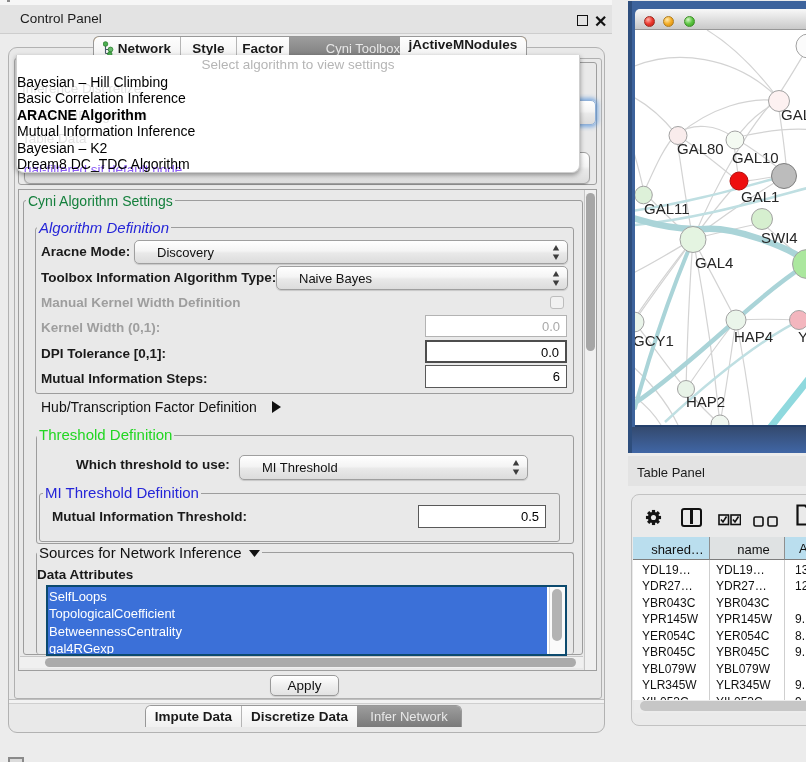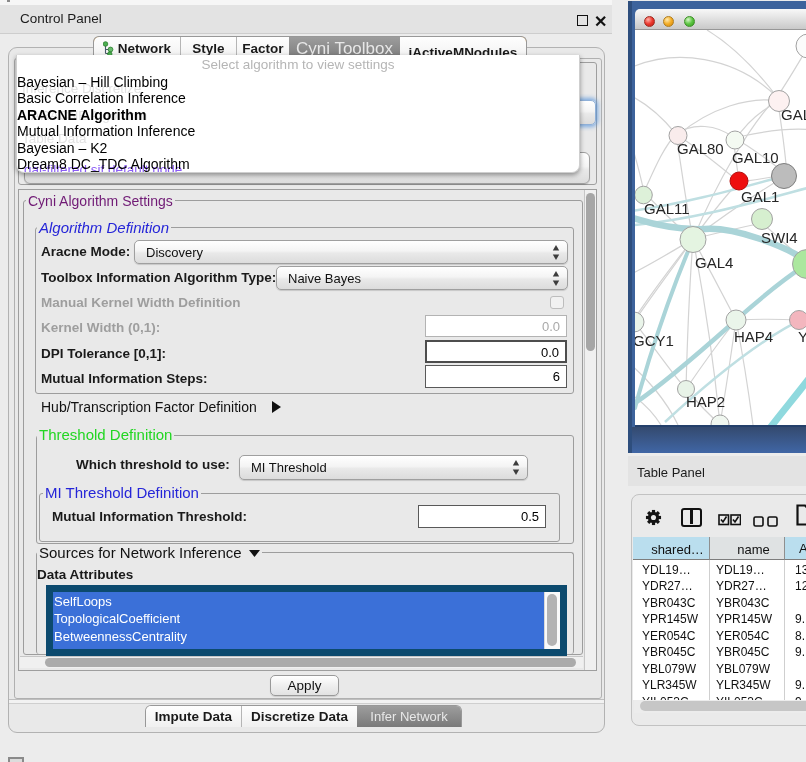--- a/index.html
+++ b/index.html
@@ -7,21 +7,21 @@
        background:#ececec;font-family:"Liberation Sans",sans-serif;
        -webkit-font-smoothing:antialiased;}
   .abs{position:absolute;}
   .lbl{font-size:13.5px;font-weight:bold;color:#1a1a1a;white-space:nowrap;}
   .glbl{font-size:13.5px;font-weight:bold;color:#9e9e9e;white-space:nowrap;}
   .gbox{position:absolute;border:1px solid #9d9d9d;border-radius:3px;}
   .gtitle{position:absolute;font-size:15px;background:#e9e9e9;padding:0 2px;white-space:nowrap;}
   .combo{position:absolute;border:1px solid #9f9f9f;border-radius:5px;
          background:linear-gradient(#ffffff 0%,#f4f4f4 45%,#e9e9e9 55%,#dcdcdc 100%);
          box-shadow:0 1px 1px rgba(0,0,0,.15);}
-  .combo .ct{position:absolute;left:11px;top:3.5px;font-size:13px;color:#111;white-space:nowrap;}
+  .combo .ct{position:absolute;left:22px;top:3.5px;font-size:13px;color:#111;white-space:nowrap;}
   .arr{position:absolute;right:7px;width:8px;}
   .arr svg{display:block;}
   .tfield{position:absolute;background:#fff;font-size:13px;text-align:right;
           box-sizing:border-box;padding:3px 6px 0 0;}
   .seltab{background:linear-gradient(#9d9d9d,#7a7a7a);color:#e8e8e8;}
   .trow{position:absolute;left:0;width:173px;height:16px;font-size:12px;color:#111;}
   .trow .c1{position:absolute;left:9px;top:2.5px;}
   .trow .c2{position:absolute;left:83px;top:2.5px;}
   .trow .c3{position:absolute;left:162px;top:2.5px;}
 </style>
@@ -51,23 +51,23 @@
     </div>
   <div style="width:1px;background:#b5b5b5;"></div>
   <div style="width:55px;background:linear-gradient(#fefefe,#f0f0f0);display:flex;align-items:center;justify-content:center;">
       <span class="lbl">Style</span>
     </div>
   <div style="width:1px;background:#b5b5b5;"></div>
   <div style="width:52px;background:linear-gradient(#fefefe,#f0f0f0);display:flex;align-items:center;justify-content:center;">
       <span class="lbl">Factor</span>
     </div>
   <div style="width:111px;" class="seltab">
-      <div style="text-align:center;line-height:23px;font-size:17px;">Cyni Toolbox</div>
-    </div>
-  <div style="width:126px;background:linear-gradient(#fefefe,#f0f0f0);display:flex;align-items:flex-end;justify-content:center;">
+      <div style="text-align:right;line-height:23px;font-size:13px;">Cyni Toolbox</div>
+    </div>
+  <div style="width:126px;background:linear-gradient(#fefefe,#f0f0f0);display:flex;align-items:flex-start;justify-content:center;">
       <span class="lbl">jActiveMNodules</span>
     </div>
 </div>
 
 <div class="abs" style="left:18px;top:62px;width:579px;height:123px;border:1px solid #9e9e9e;border-radius:3px;background:#e9e9e9;box-sizing:border-box;"></div>
 <div class="combo" style="left:24px;top:100px;width:570px;height:23px;border-color:#8fb0d8;box-shadow:0 0 4px 2px rgba(90,150,220,.75);"></div>
 <div class="combo" style="left:24px;top:152px;width:564px;height:30px;border-radius:6px;"></div>
 
 <div class="abs" style="left:16px;top:55px;width:564px;height:118px;background:#fff;border-radius:0 0 8px 8px;
      box-shadow:0 2px 5px rgba(0,0,0,.4);border:1px solid #cfcfcf;border-top:none;box-sizing:border-box;overflow:hidden;">
@@ -82,21 +82,21 @@
     <b>ARACNE Algorithm</b><br>
     Mutual Information Inference<br>
     Bayesian – K2<br>
     Dream8 DC_TDC Algorithm
   </div>
 </div>
 
 <div class="abs" style="left:18px;top:189px;width:579px;height:482px;border:1px solid #9e9e9e;background:#e9e9e9;box-sizing:border-box;"></div>
 
 <div class="gbox" style="left:22.5px;top:200px;width:558px;height:453px;"></div>
-<div class="gtitle" style="left:26px;top:193px;color:#701a75;font-size:14px;">Cyni Algorithm Settings</div>
+<div class="gtitle" style="left:26px;top:193px;color:#15803d;font-size:14px;">Cyni Algorithm Settings</div>
 
 <div class="gbox" style="left:35px;top:227px;width:537px;height:165px;"></div>
 <div class="gtitle" style="left:37px;top:219px;color:#2525d8;font-style:italic;">Algorithm Definition</div>
 
 <div class="lbl abs" style="left:41px;top:244px;">Aracne Mode:</div>
 <div class="combo" style="left:134px;top:240px;width:432px;height:22px;">
   <div class="ct">Discovery</div>
   <div class="arr" style="top:3.5px;">
       <svg width="8" height="15" viewBox="0 0 8 15">
         <path d="M4 0 L7.2 5.5 L0.8 5.5 Z" fill="#3c3c3c"></path>
@@ -154,21 +154,21 @@
 <div class="tfield" style="left:418px;top:505px;width:128px;height:23px;border:1.5px solid #595959;color:#000;">0.5</div>
 
 <div class="gbox" style="left:36px;top:552px;width:536px;height:101px;border-bottom:none;"></div>
 <div class="gtitle" style="left:37px;top:544px;color:#111;">Sources for Network Inference
  <svg width="11" height="9" viewBox="0 0 11 9" style="margin-left:3px;">
       <path d="M0 1 L11 1 L5.5 8 Z" fill="#111"></path>
     </svg>
 </div>
 <div class="lbl abs" style="left:37px;top:567px;">Data Attributes</div>
 
-<div class="abs" style="left:46px;top:585px;width:521px;height:71px;background:#fff;border:7px solid #0c4a6e;box-sizing:border-box;overflow:hidden;">
+<div class="abs" style="left:46px;top:585px;width:521px;height:71px;background:#fff;border:2px solid #0c4a6e;box-sizing:border-box;overflow:hidden;">
   <div style="position:absolute;left:0;top:0;width:499px;height:17.4px;background:#3b70d8;color:#fff;font-size:13px;padding:2px 0 0 1px;box-sizing:border-box;">SelfLoops</div>
   <div style="position:absolute;left:0;top:17.4px;width:499px;height:17.4px;background:#3b70d8;color:#fff;font-size:13px;padding:2px 0 0 1px;box-sizing:border-box;">TopologicalCoefficient</div>
   <div style="position:absolute;left:0;top:34.8px;width:499px;height:17.4px;background:#3b70d8;color:#fff;font-size:13px;padding:2px 0 0 1px;box-sizing:border-box;">BetweennessCentrality</div>
   <div style="position:absolute;left:0;top:52.2px;width:499px;height:19px;background:#3b70d8;color:#fff;font-size:13px;padding:2px 0 0 1px;box-sizing:border-box;">gal4RGexp</div>
 
   <div style="position:absolute;right:0;top:0;width:15px;height:76px;background:#fafafa;border-left:1px solid #d9d9d9;"></div>
   <div style="position:absolute;right:3px;top:2px;width:10px;height:52px;background:#b3b3b3;border-radius:5px;"></div>
 </div>
 
 <div class="abs" style="left:20px;top:656px;width:563px;height:12px;background:#f0f0f0;border-top:1px solid #c6c6c6;box-sizing:border-box;"></div>

